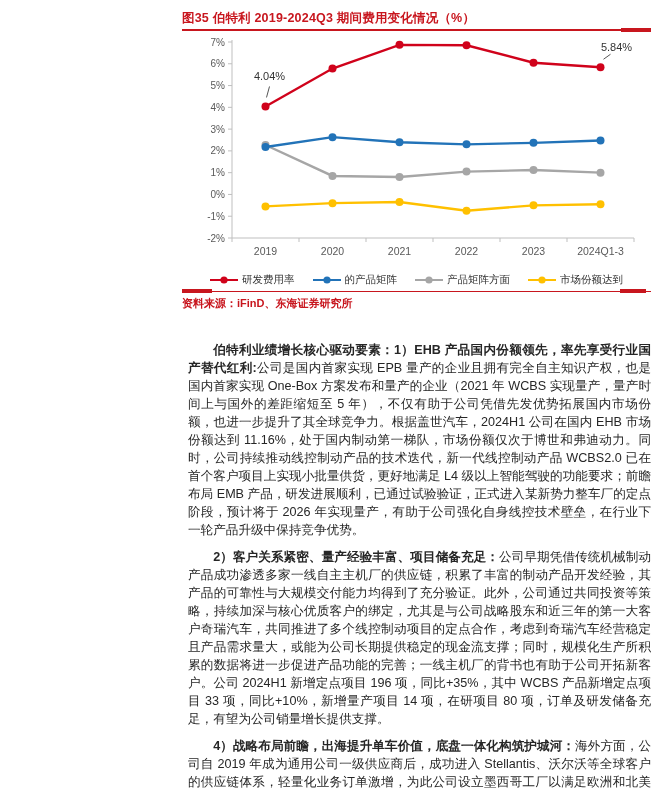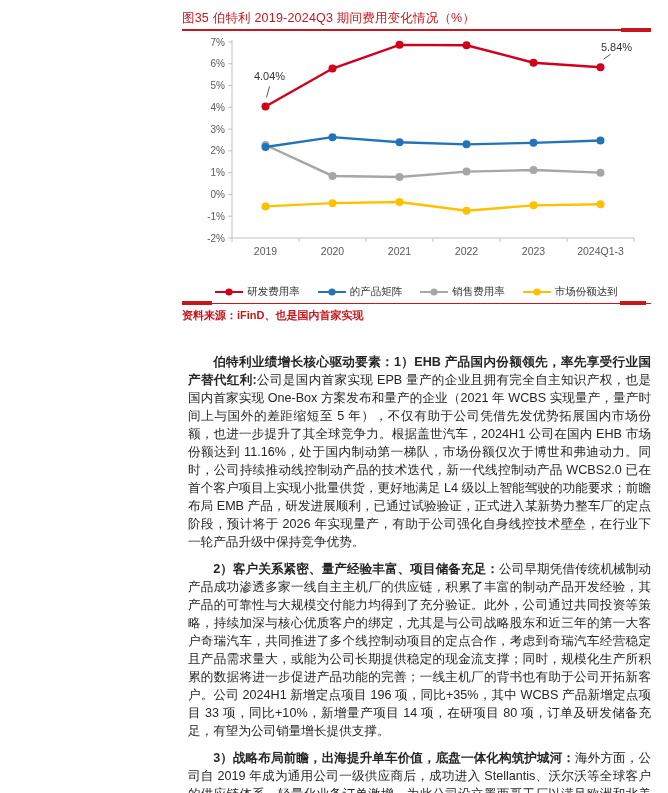--- a/index.html
+++ b/index.html
@@ -4,35 +4,35 @@
 <style>
   html,body{margin:0;padding:0;}
   body{
     width:668px;height:793px;background:#ffffff;overflow:hidden;
     font-family:"Liberation Sans","DejaVu Sans",sans-serif;
   }
   .page{position:relative;width:668px;height:793px;background:#fff;}
   .col{position:absolute;left:182px;top:10px;width:469px;}
 
   .fig-title{
-    color:#C8161E;font-size:12.5px;font-weight:normal;line-height:16px;
+    color:#C8161E;font-size:12.5px;font-weight:bold;line-height:16px;
     letter-spacing:0.2px;
   }
   .rule{position:relative;height:1.6px;background:#C8161E;margin-top:3px;}
   .rule .thick{position:absolute;top:-1.2px;height:4px;background:#C8161E;}
   .thick-right{right:0;width:30px;}
   .thick-left{left:0;width:30px;}
   .thick-near-right{right:5px;width:26px;}
 
   .chart-wrap{margin-top:1px;}
   svg text{font-family:"Liberation Sans","DejaVu Sans",sans-serif;}
 
   .legend{
     display:flex;justify-content:center;align-items:center;gap:18px;
-    margin-top:14px;height:16px;
+    margin-top:2px;height:16px;
   }
   .legend-item{display:flex;align-items:center;gap:4px;}
   .legend-item span{font-size:10.5px;color:#333;}
 
   .source{
     margin-top:4px;color:#C8161E;font-size:11px;font-weight:600;line-height:14px;
   }
 
   .body-text{margin-top:31px;color:#262626;}
   .body-text p{
@@ -145,43 +145,43 @@
             <line x1="0" y1="5" x2="28" y2="5" stroke="#2273B8" stroke-width="2"></line>
             <circle cx="14" cy="5" r="3.6" fill="#2273B8"></circle>
           </svg>
           <span>的产品矩阵</span>
         </div>
         <div class="legend-item">
           <svg width="28" height="10">
             <line x1="0" y1="5" x2="28" y2="5" stroke="#A6A6A6" stroke-width="2"></line>
             <circle cx="14" cy="5" r="3.6" fill="#A6A6A6"></circle>
           </svg>
-          <span>销售费用率</span>
+          <span>产品矩阵方面</span>
         </div>
         <div class="legend-item">
           <svg width="28" height="10">
             <line x1="0" y1="5" x2="28" y2="5" stroke="#FFC000" stroke-width="2"></line>
             <circle cx="14" cy="5" r="3.6" fill="#FFC000"></circle>
           </svg>
           <span>市场份额达到</span>
         </div>
       </div>
 
     <div class="rule">
       <div class="thick thick-left"></div>
       <div class="thick thick-near-right"></div>
     </div>
-    <div class="source">资料来源：iFinD、也是国内首家实现</div>
+    <div class="source">资料来源：iFinD、东海证券研究所</div>
 
     <div class="body-text">
       <p>
         <span class="lead">伯特利业绩增长核心驱动要素：1）EHB 产品国内份额领先，率先享受行业国产替代红利:</span><span>公司是国内首家实现 EPB 量产的企业且拥有完全自主知识产权，也是国内首家实现 One-Box 方案发布和量产的企业（2021 年 WCBS 实现量产，量产时间上与国外的差距缩短至 5 年），不仅有助于公司凭借先发优势拓展国内市场份额，也进一步提升了其全球竞争力。根据盖世汽车，2024H1 公司在国内 EHB 市场份额达到 11.16%，处于国内制动第一梯队，市场份额仅次于博世和弗迪动力。同时，公司持续推动线控制动产品的技术迭代，新一代线控制动产品 WCBS2.0 已在首个客户项目上实现小批量供货，更好地满足 L4 级以上智能驾驶的功能要求；前瞻布局 EMB 产品，研发进展顺利，已通过试验验证，正式进入某新势力整车厂的定点阶段，预计将于 2026 年实现量产，有助于公司强化自身线控技术壁垒，在行业下一轮产品升级中保持竞争优势。</span>
       </p>
       <p>
         <span class="lead">2）客户关系紧密、量产经验丰富、项目储备充足：</span><span>公司早期凭借传统机械制动产品成功渗透多家一线自主主机厂的供应链，积累了丰富的制动产品开发经验，其产品的可靠性与大规模交付能力均得到了充分验证。此外，公司通过共同投资等策略，持续加深与核心优质客户的绑定，尤其是与公司战略股东和近三年的第一大客户奇瑞汽车，共同推进了多个线控制动项目的定点合作，考虑到奇瑞汽车经营稳定且产品需求量大，或能为公司长期提供稳定的现金流支撑；同时，规模化生产所积累的数据将进一步促进产品功能的完善；一线主机厂的背书也有助于公司开拓新客户。公司 2024H1 新增定点项目 196 项，同比+35%，其中 WCBS 产品新增定点项目 33 项，同比+10%，新增量产项目 14 项，在研项目 80 项，订单及研发储备充足，有望为公司销量增长提供支撑。</span>
       </p>
       <p>
-        <span class="lead">3）战略布局前瞻，出海提升单车价值，底盘一体化构筑护城河：</span><span>海外方面，公司自 2019 年成为通用公司一级供应商后，成功进入 Stellantis、沃尔沃等全球客户的供应链体系，轻量化业务订单激增，为此公司设立墨西哥工厂以满足欧洲和北美市场的配套需求，并推动制动钳、EPB 等其他品类出口以增加单车配套价值，随着墨西哥工厂一期投产，二期建设陆续完成，公司业绩有望凭借海外业务实现量利齐升。产品矩阵方面，公司构建“制动+转向+轻量化”的产品矩阵，有望逐步成长为国内稀缺的底盘一体化供应商。</span>
+        <span class="lead">4）战略布局前瞻，出海提升单车价值，底盘一体化构筑护城河：</span><span>海外方面，公司自 2019 年成为通用公司一级供应商后，成功进入 Stellantis、沃尔沃等全球客户的供应链体系，轻量化业务订单激增，为此公司设立墨西哥工厂以满足欧洲和北美市场的配套需求，并推动制动钳、EPB 等其他品类出口以增加单车配套价值，随着墨西哥工厂一期投产，二期建设陆续完成，公司业绩有望凭借海外业务实现量利齐升。产品矩阵方面，公司构建“制动+转向+轻量化”的产品矩阵，有望逐步成长为国内稀缺的底盘一体化供应商。</span>
       </p>
     </div>
 
   </div>
 </div>
 
 </body></html>

